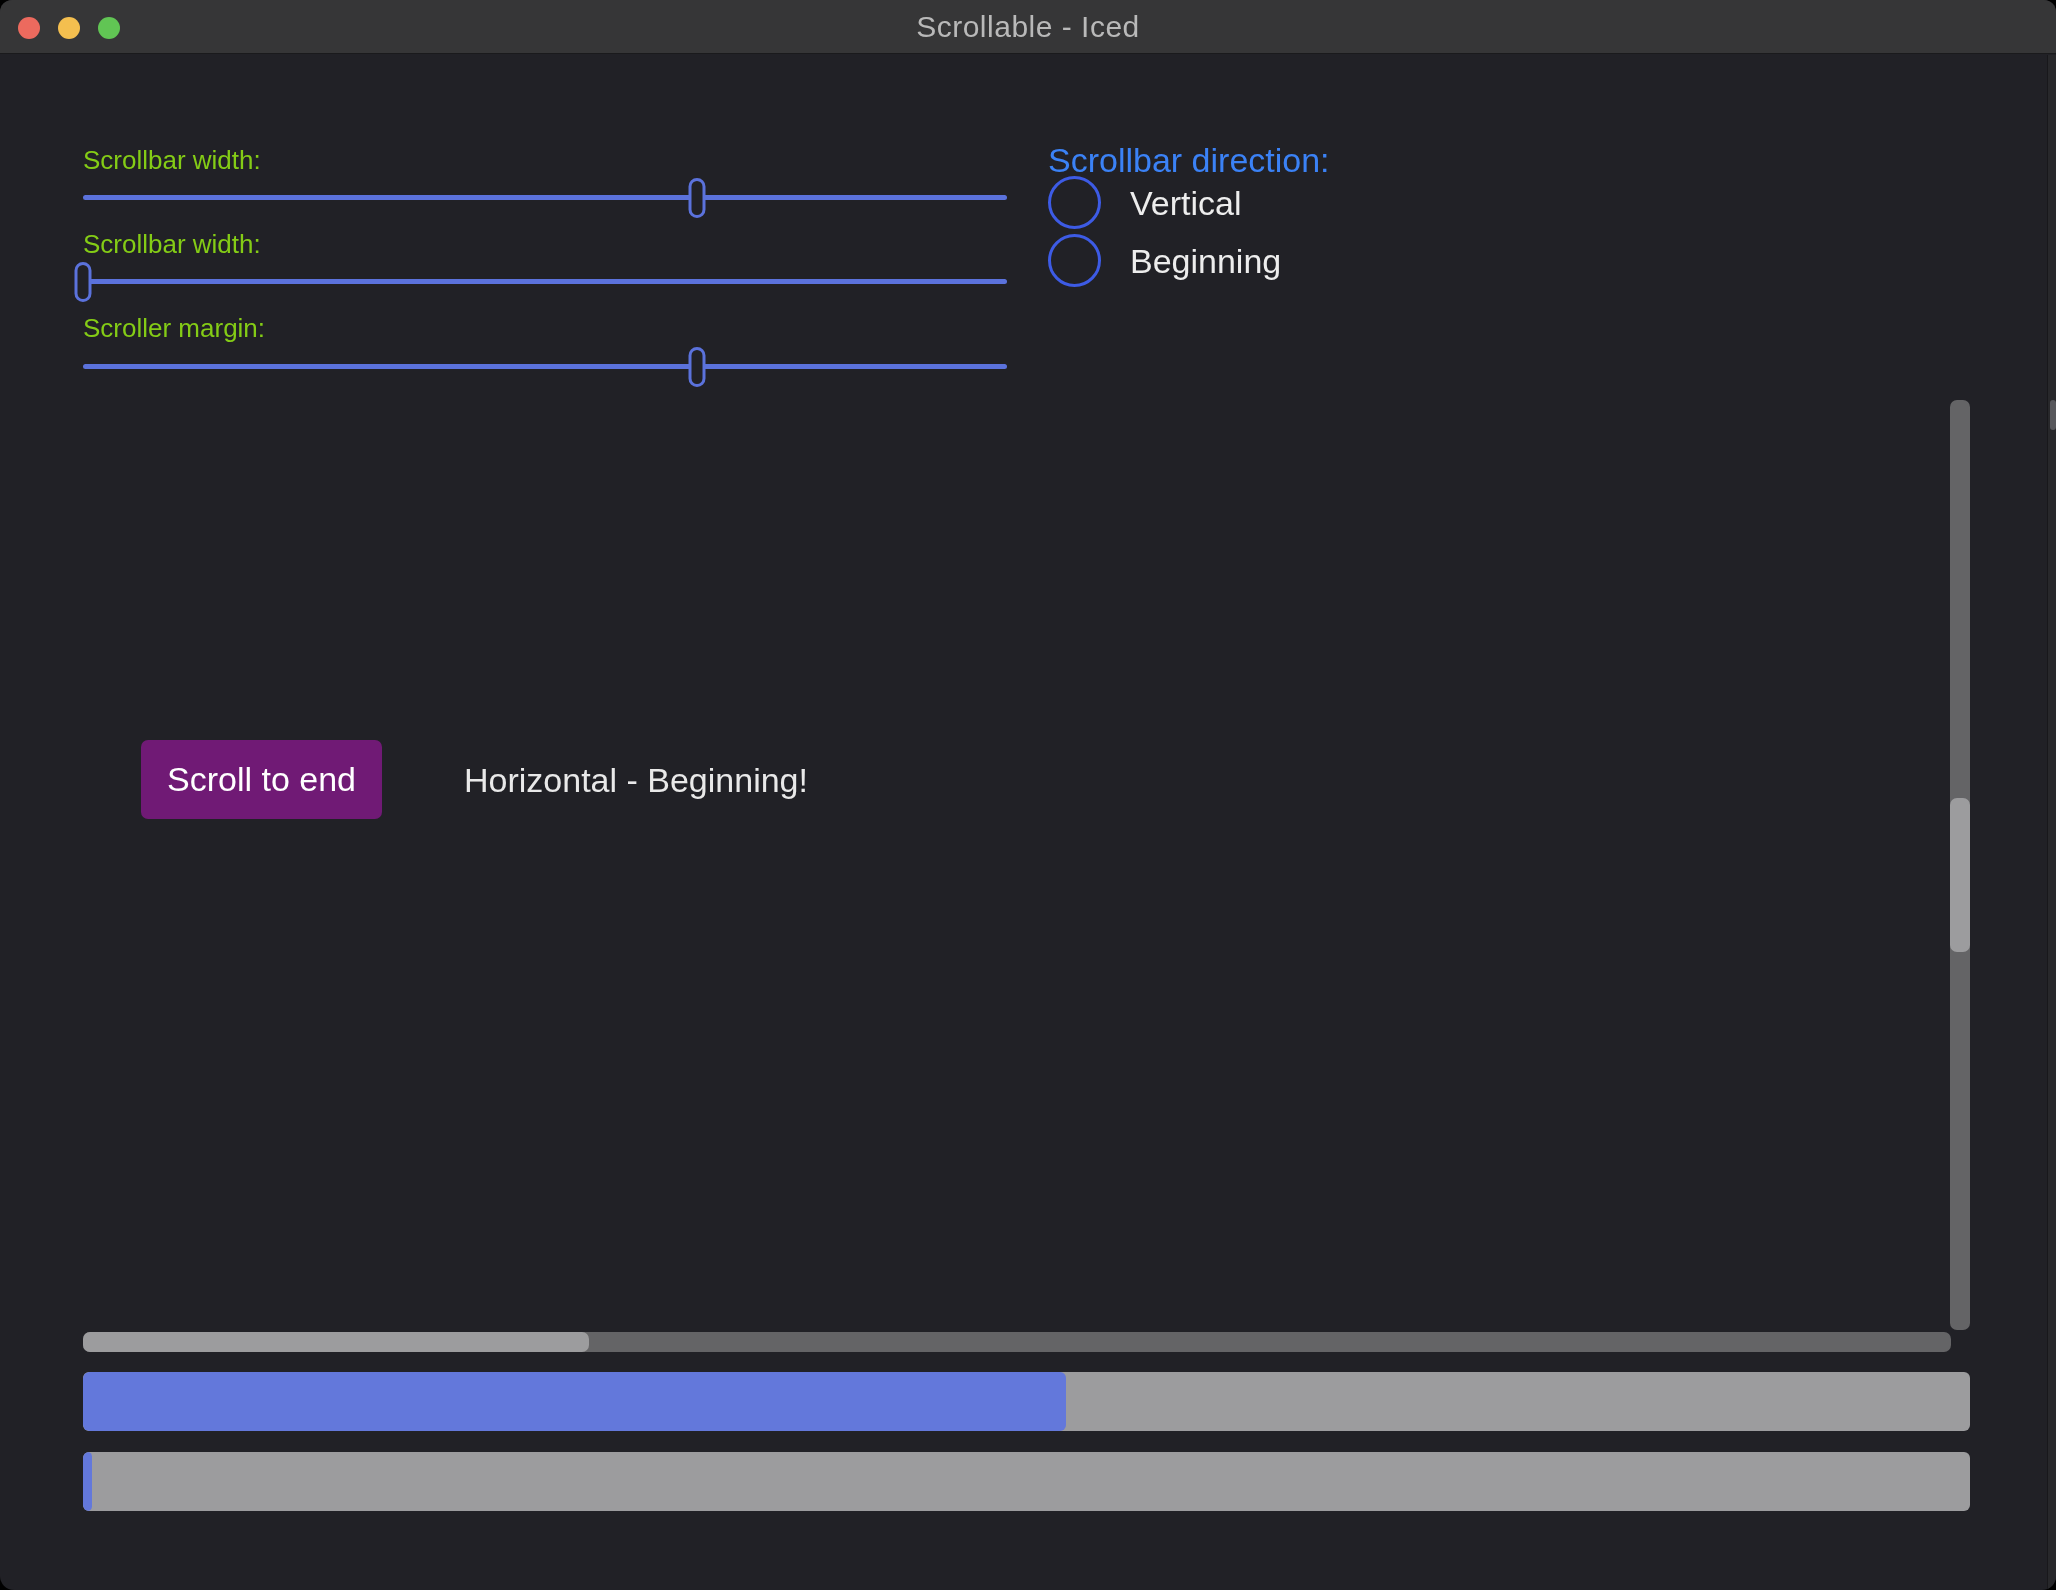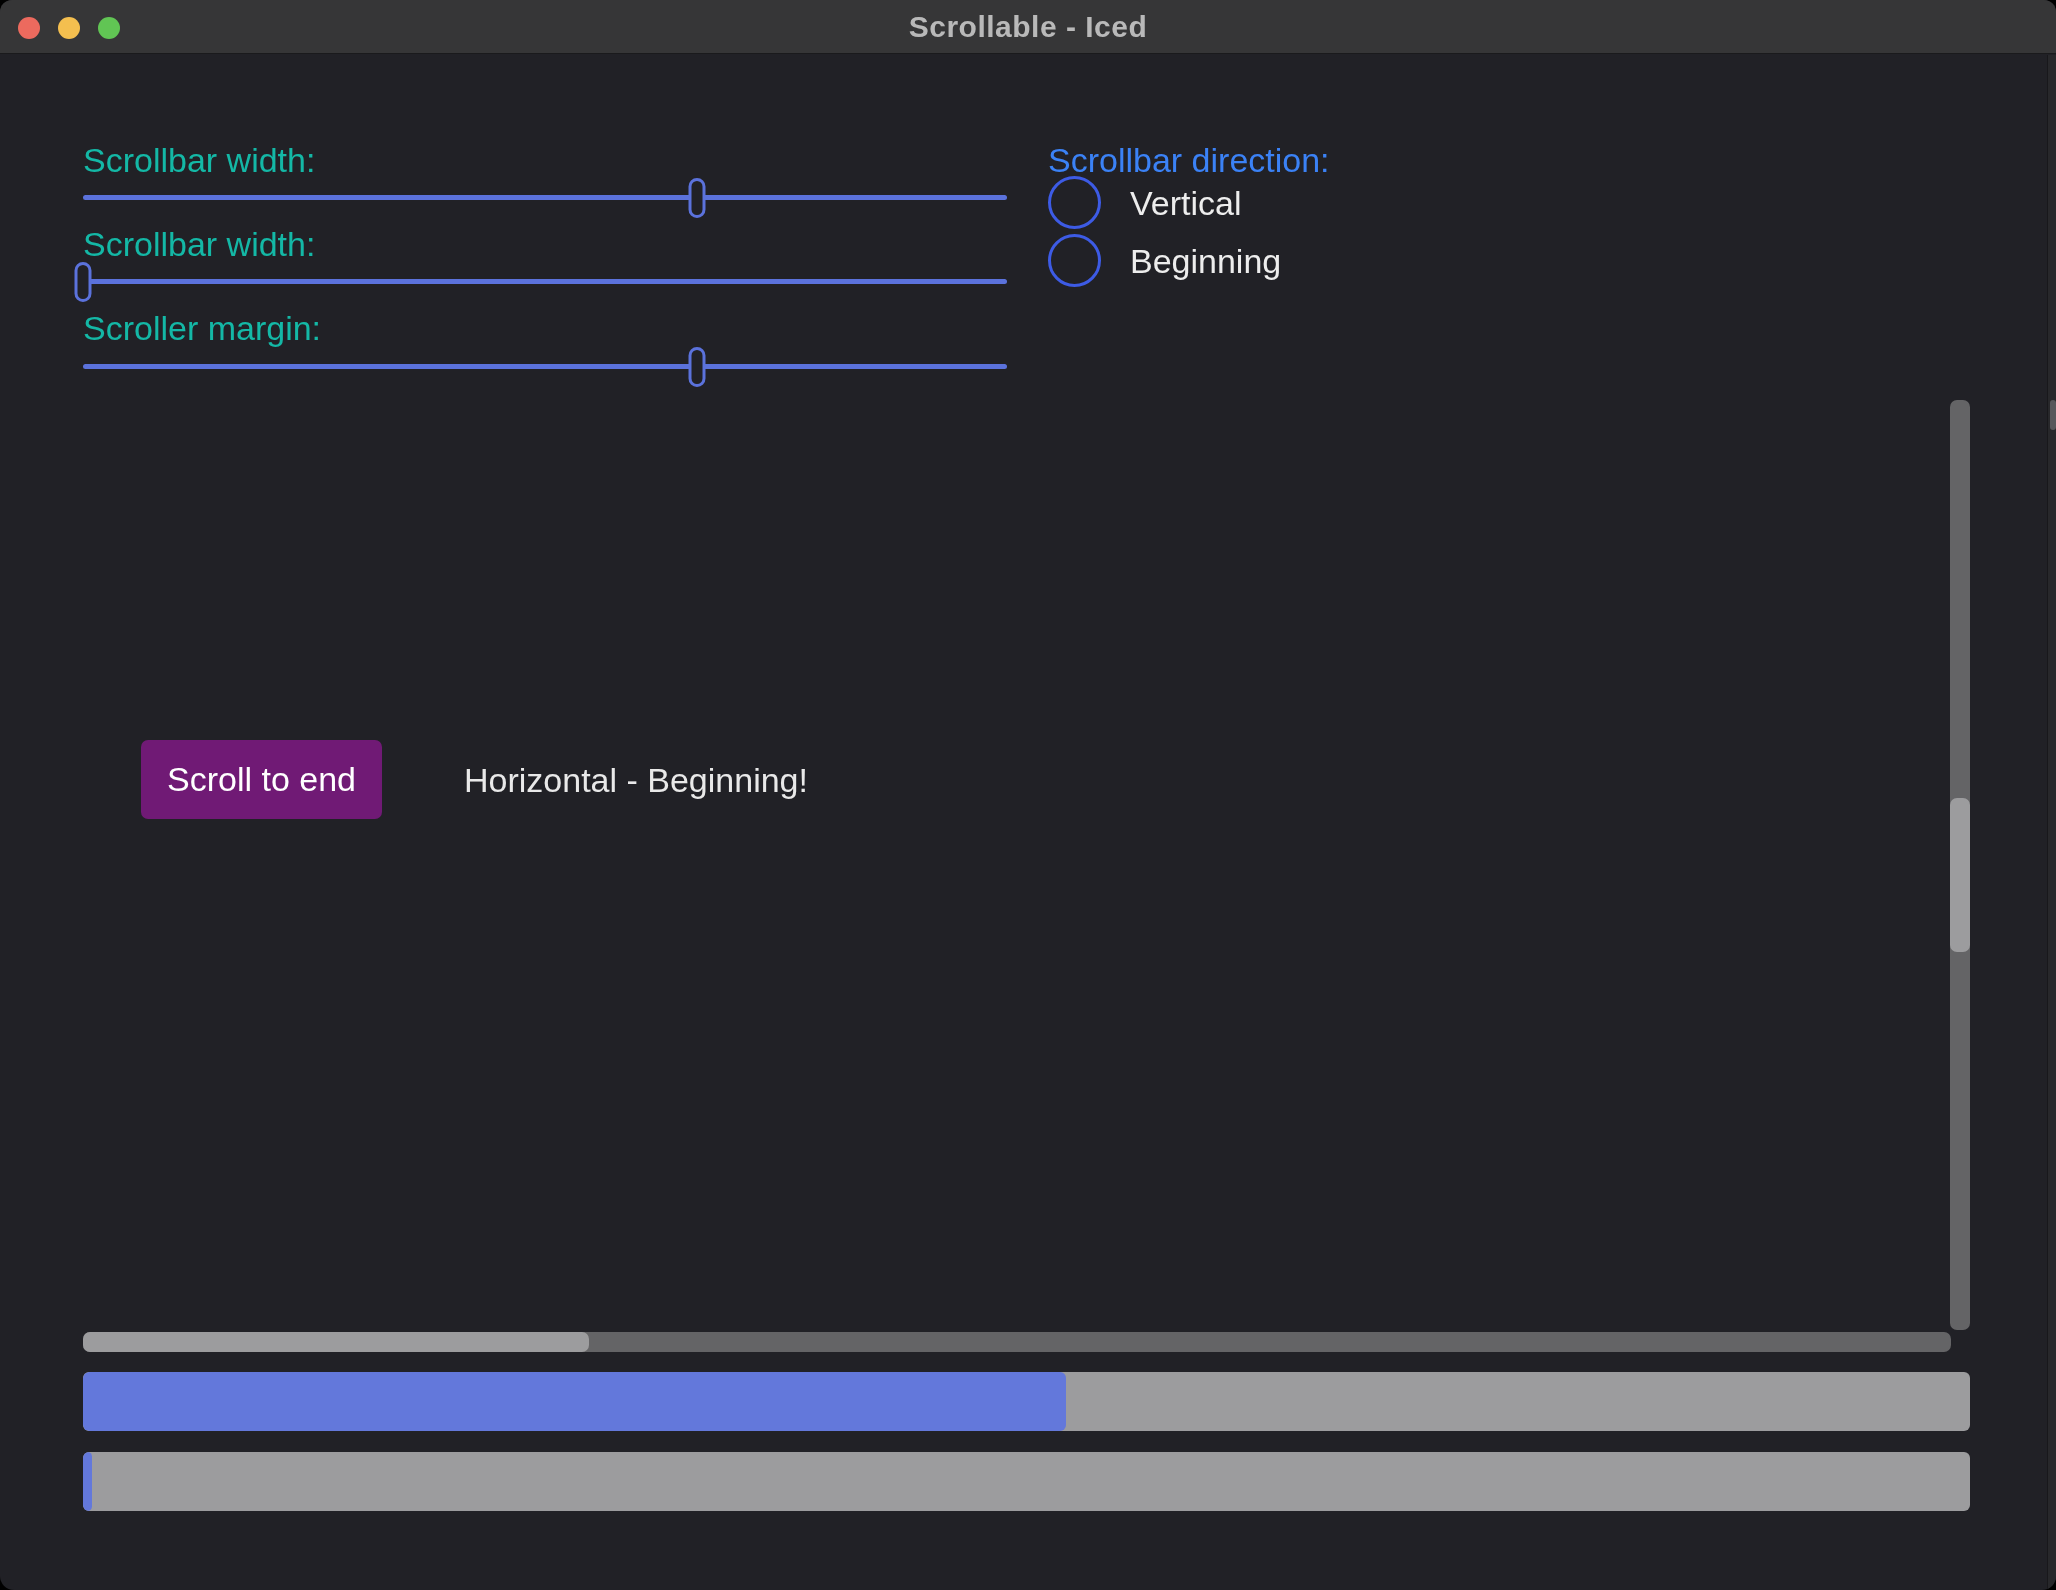--- a/index.html
+++ b/index.html
@@ -21,36 +21,36 @@
     background:#363637; border-bottom:1px solid #1a1a1c;
   }
   .traffic { position:absolute; left:18px; top:17px; display:flex; gap:18px; }
   .tl { width:22px; height:22px; border-radius:50%; display:inline-block; }
   .tl.red    { background:#ec6a5e; }
   .tl.yellow { background:#f4bf4f; }
   .tl.green  { background:#61c554; }
   .title {
     position:absolute; left:0; right:0; top:0; height:54px;
     line-height:54px; text-align:center;
-    font-size:30px; font-weight:700; color:#b9b9b9;
+    font-size:30px; font-weight:400; color:#b9b9b9;
     letter-spacing:0.5px;
   }
   
   .edge-strip {
     position:absolute; right:0; top:55px; bottom:0; width:9px;
     background:#28282b; border-left:1px solid #18181b;
   }
   .edge-thumb {
     position:absolute; left:2px; top:345px; width:6px; height:30px;
     background:#58585c; border-radius:3px;
   }
   
   .lbl {
     position:absolute; left:83px;
-    font-size:34px; line-height:44px; color:#14b8a6;
+    font-size:26px; line-height:44px; color:#84cc16;
   }
   
   .slider-track {
     position:absolute; left:83px; width:924px; height:5px;
     background:#5b72dc; border-radius:3px;
   }
   .slider-handle {
     position:absolute; top:50%; transform:translate(-50%,-50%);
     width:17px; height:40px;
     background:#212126; border:3px solid #5b72dc; border-radius:10px;

